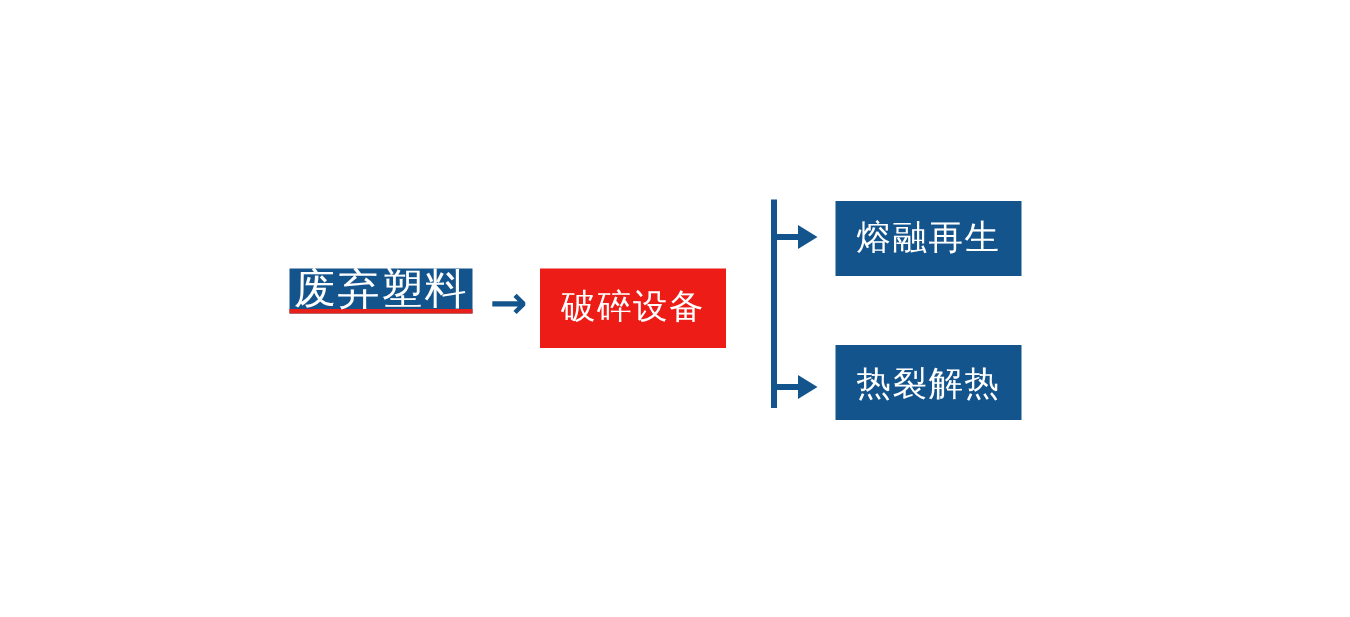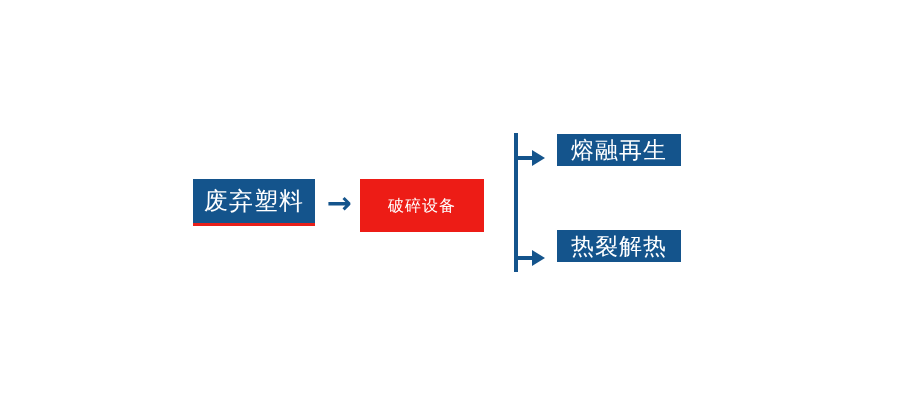--- a/index.html
+++ b/index.html
@@ -35,42 +35,42 @@
     white-space: nowrap;
     line-height: 1;
     font-weight: 400;
   }
 
   
   .node-input {
     left: 193px;
     top: 179px;
     width: 122px;
-    height: 47px;
+    height: 30px;
     background: #14548C;
     border-bottom: 3px solid #E8201A;
-    font-size: 24px;
+    font-size: 28px;
     text-align: center;
   }
 
   
   .node-process {
     left: 360px;
     top: 179px;
     width: 124px;
     height: 53px;
     background: #ED1C16;
-    font-size: 16px;
+    font-size: 23px;
   }
 
   
   .node-output {
     left: 557px;
     width: 124px;
-    height: 32px;
+    height: 50px;
     background: #14548C;
     font-size: 23px;
   }
   .node-output-1 { top: 134px; }
   .node-output-2 { top: 230px; font-family: Liberation Serif, serif; }
 
   
   .arrow-main {
     position: absolute;
     left: 320px;

